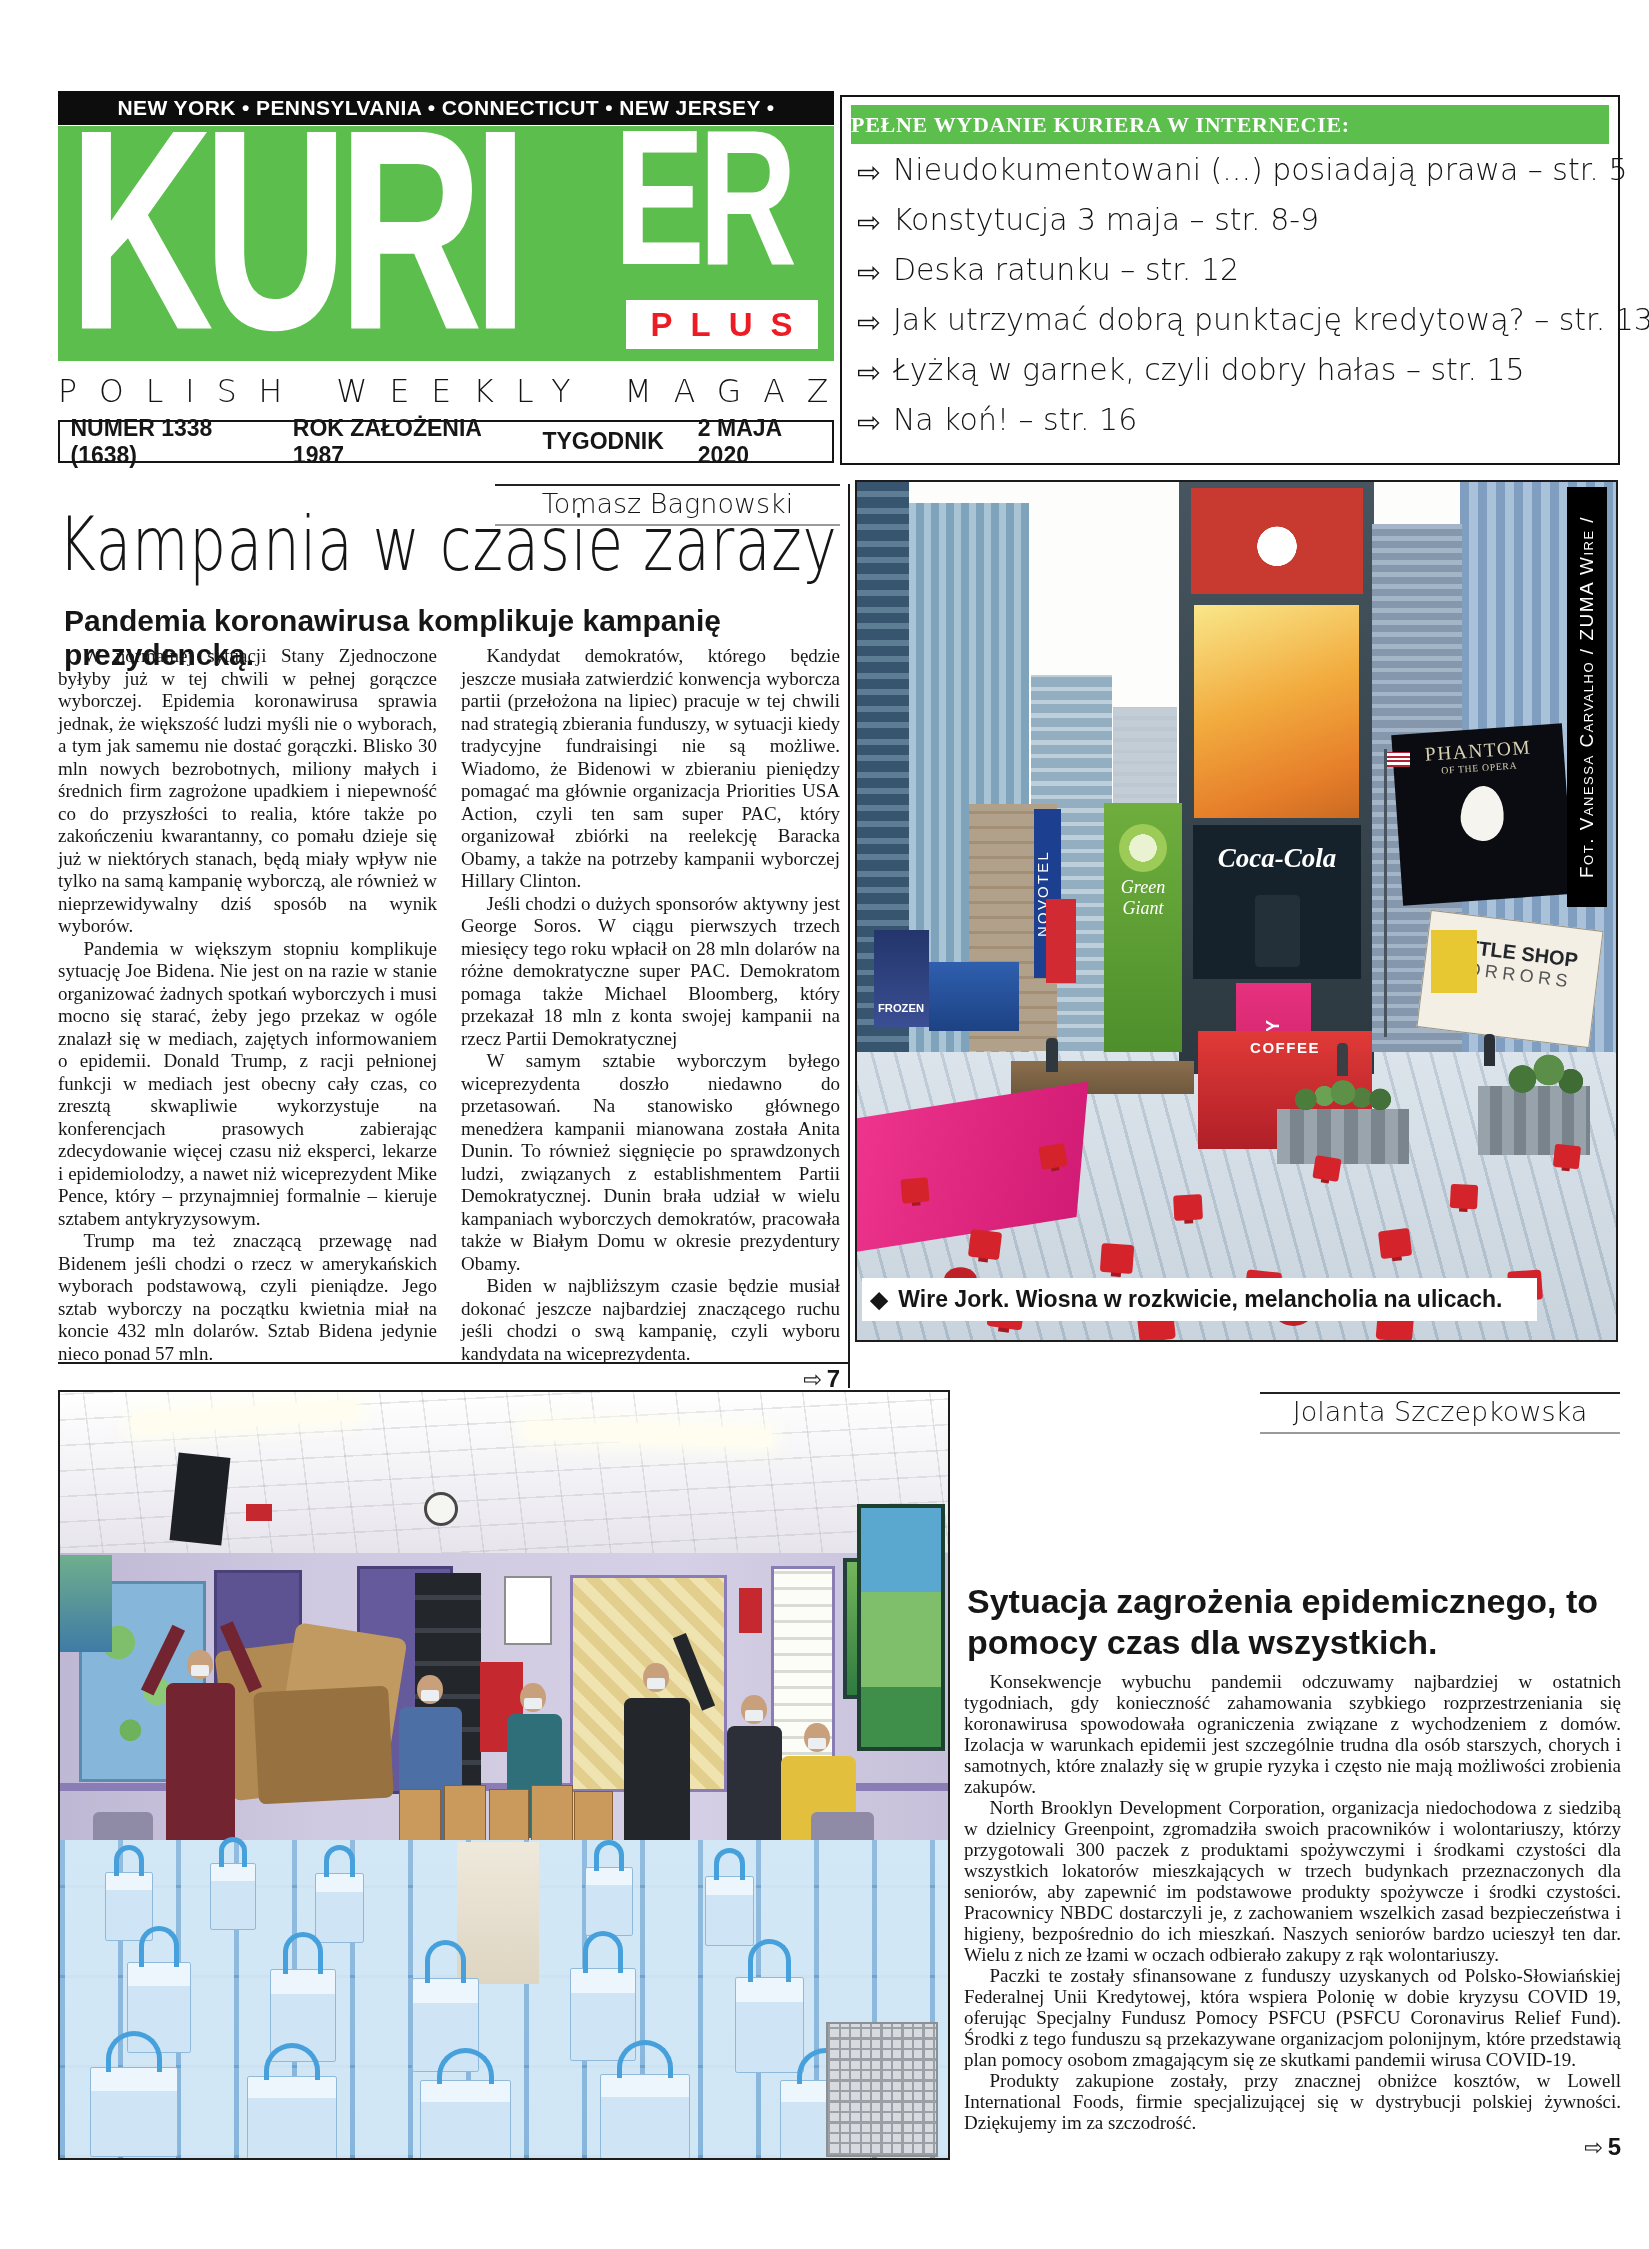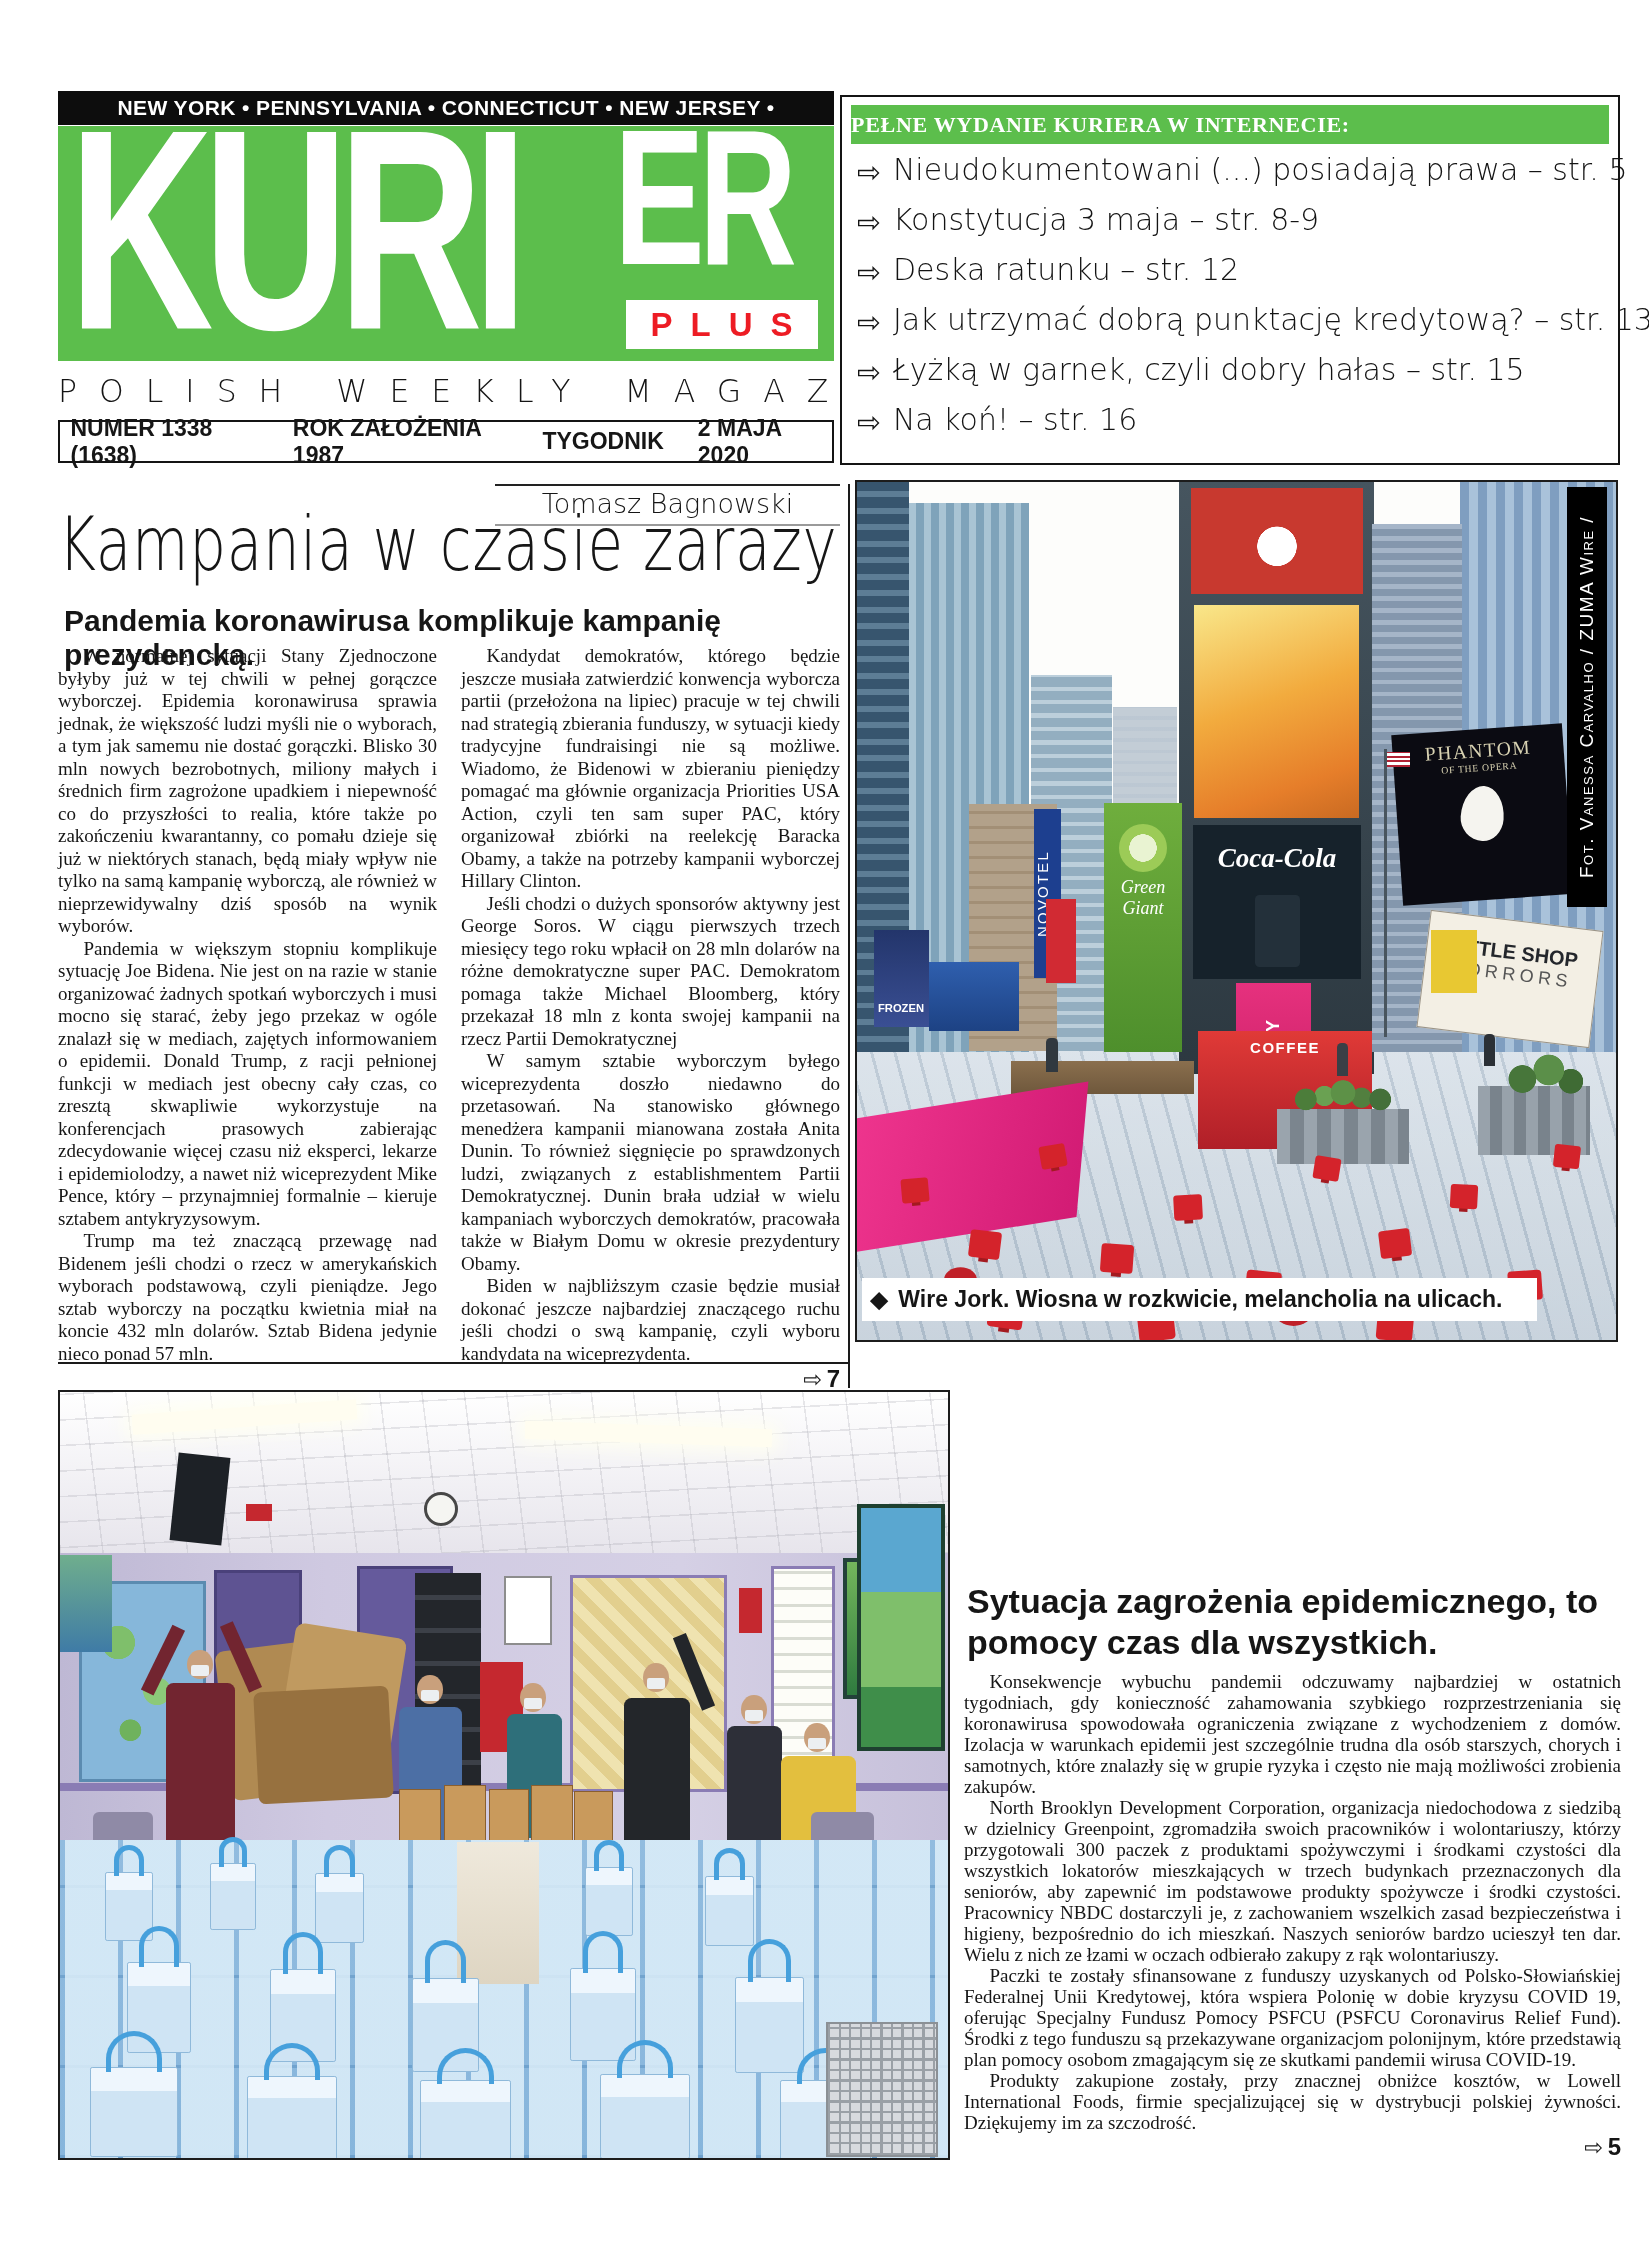--- a/index.html
+++ b/index.html
@@ -260,20 +260,21 @@
     <div class="ts-table" style="left:417px;top:814px;"></div>
     <div class="ts-table" style="left:84px;top:783px;transform:scale(.85);"></div>
 
     <div class="abs credit-strip">Fot. Vanessa Carvalho / ZUMA Wire / ZUMA</div>
     <div class="abs caption-box">
       <span class="dia">◆</span>
       <span>Wire Jork. Wiosna w rozkwicie, melancholia na ulicach.</span>
     </div>
   </div>
 
+  <div class="abs a2-author deco">Jolanta Szczepkowska</div>
   <div class="abs a2-lead">Sytuacja zagrożenia epidemicznego, to pomocy czas dla wszystkich.</div>
   <div class="abs a2-body">
     <p>Konsekwencje wybuchu pandemii odczuwamy najbardziej w ostatnich tygodniach, gdy konieczność zahamowania szybkiego rozprzestrzeniania się koronawirusa spowodowała ograniczenia związane z wychodzeniem z domów. Izolacja w warunkach epidemii jest szczególnie trudna dla osób starszych, chorych i samotnych, które znalazły się w grupie ryzyka i często nie mają możliwości zrobienia zakupów.</p>
     <p>North Brooklyn Development Corporation, organizacja niedochodowa z siedzibą w dzielnicy Greenpoint, zgromadziła swoich pracowników i wolontariuszy, którzy przygotowali 300 paczek z produktami spożywczymi i środkami czystości dla wszystkich lokatorów mieszkających w trzech budynkach przeznaczonych dla seniorów, aby zapewnić im podstawowe produkty spożywcze i środki czystości. Pracownicy NBDC dostarczyli je, z zachowaniem wszelkich zasad bezpieczeństwa i higieny, bezpośrednio do ich mieszkań. Naszych seniorów bardzo ucieszył ten dar. Wielu z nich ze łzami w oczach odbierało zakupy z rąk wolontariuszy.</p>
     <p>Paczki te zostały sfinansowane z funduszy uzyskanych od Polsko-Słowiańskiej Federalnej Unii Kredytowej, która wspiera Polonię w dobie kryzysu COVID 19, oferując Specjalny Fundusz Pomocy PSFCU (PSFCU Coronavirus Relief Fund). Środki z tego funduszu są przekazywane organizacjom polonijnym, które przedstawią plan pomocy osobom zmagającym się ze skutkami pandemii wirusa COVID-19.</p>
     <p>Produkty zakupione zostały, przy znacznej obniżce kosztów, w Lowell International Foods, firmie specjalizującej się w dystrybucji polskiej żywności. Dziękujemy im za szczodrość.</p>
     <div class="jump">
       <span class="arr">⇨</span><b>5</b>
     </div>
   </div>

